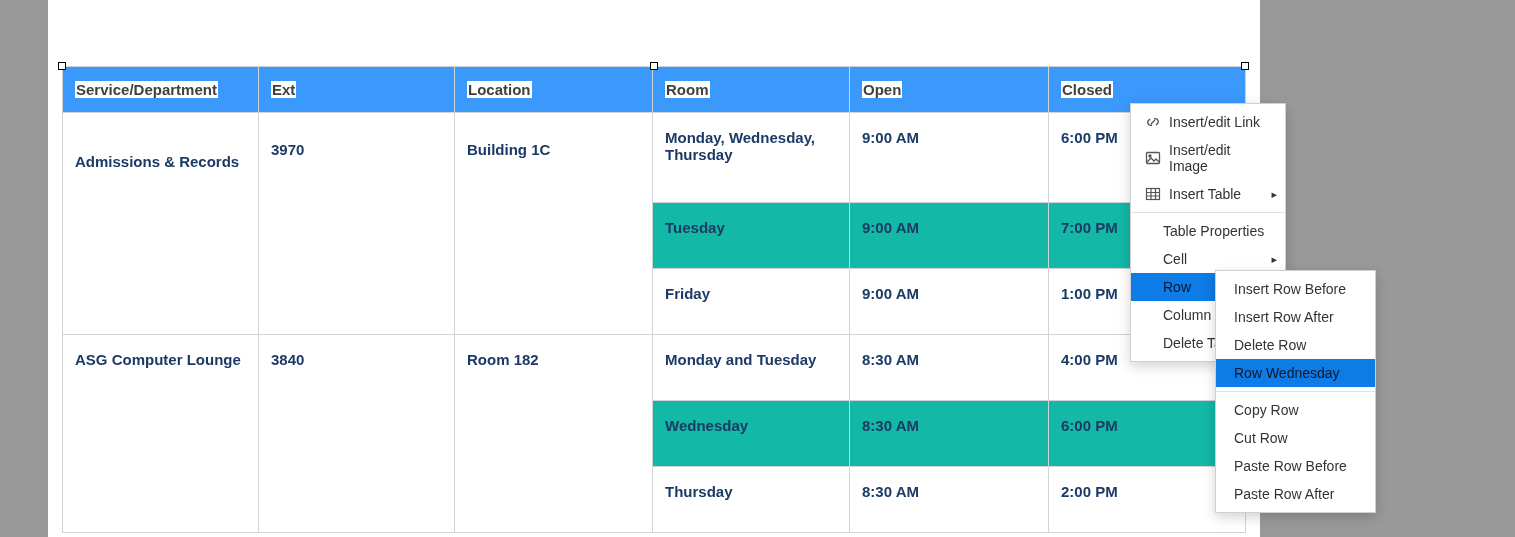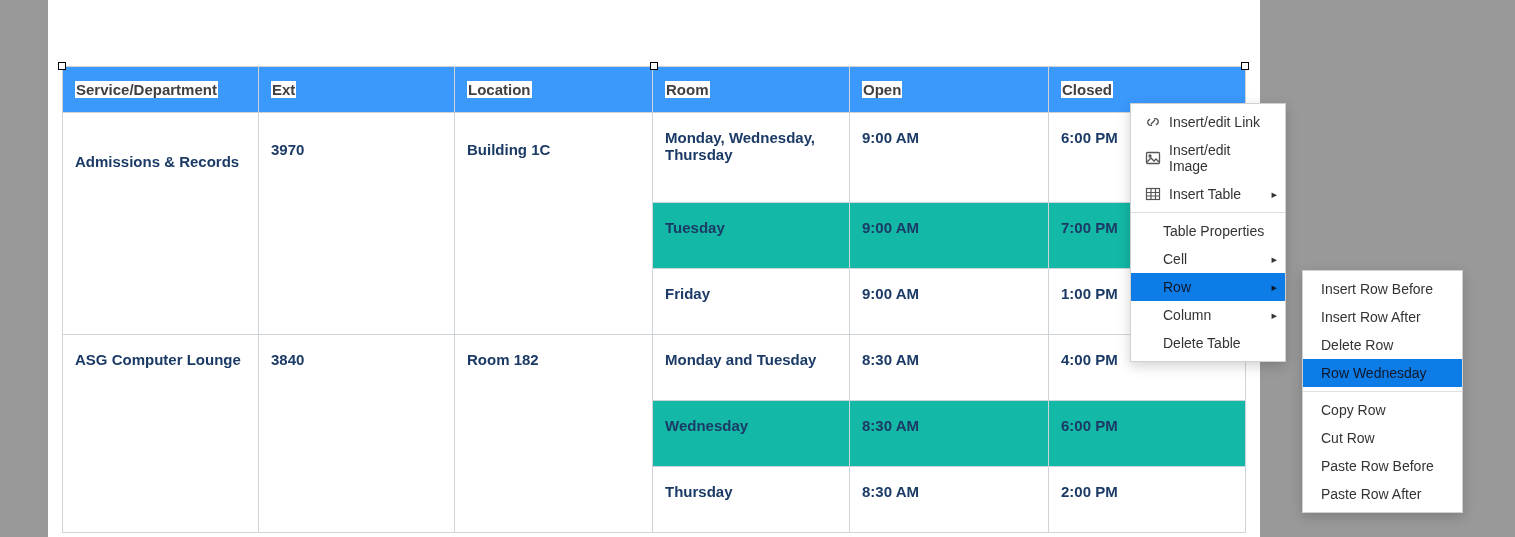--- a/index.html
+++ b/index.html
@@ -66,21 +66,21 @@
       position: absolute;
       background: #fff;
       border: 1px solid #d0d0d0;
       box-shadow: 0 4px 12px rgba(0,0,0,.18);
       font-size: 14px;
       color: #333;
       padding: 4px 0;
       z-index: 100;
     }
     .menu1 { left: 1130px; top: 103px; width: 156px; }
-    .menu2 { left: 1302px; top: 270px; width: 161px; }
+    .menu2 { left: 1215px; top: 270px; width: 161px; }
     .menu-item {
       padding: 6px 14px 6px 14px;
       display: flex;
       align-items: center;
       gap: 8px;
       cursor: default;
       position: relative;
     }
     .menu-item.noicon { padding-left: 32px; }
     .menu2 .menu-item { padding-left: 18px; }

